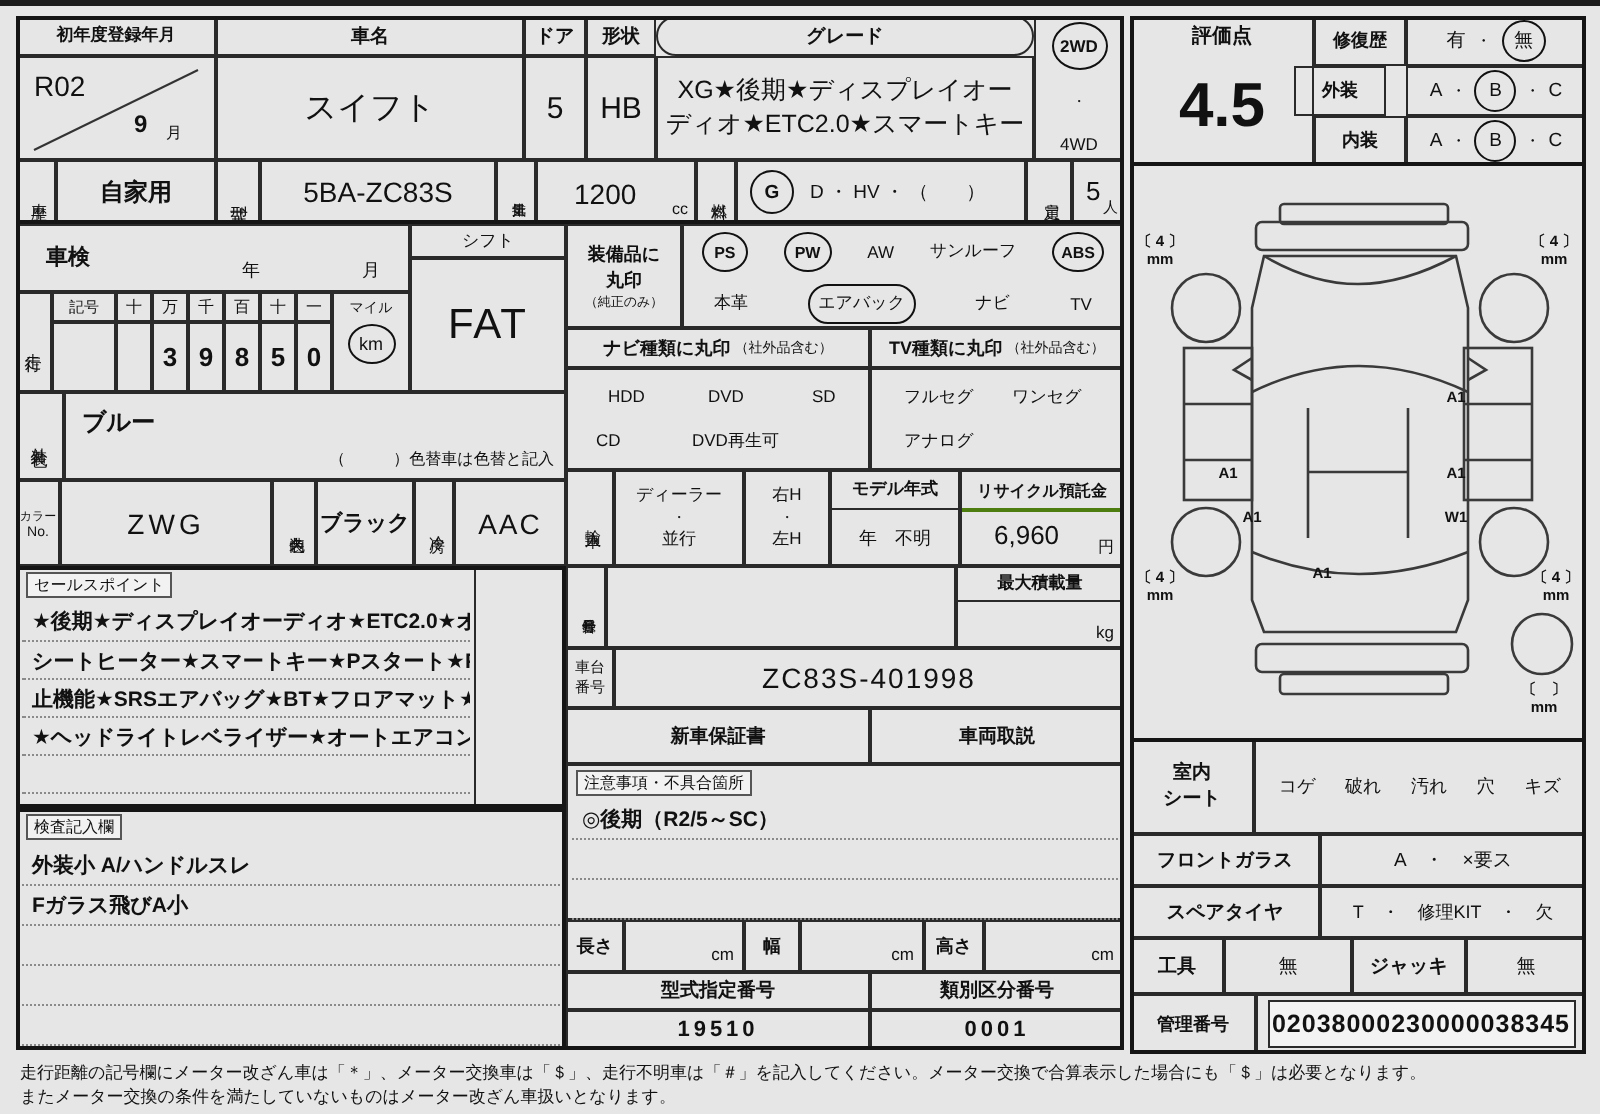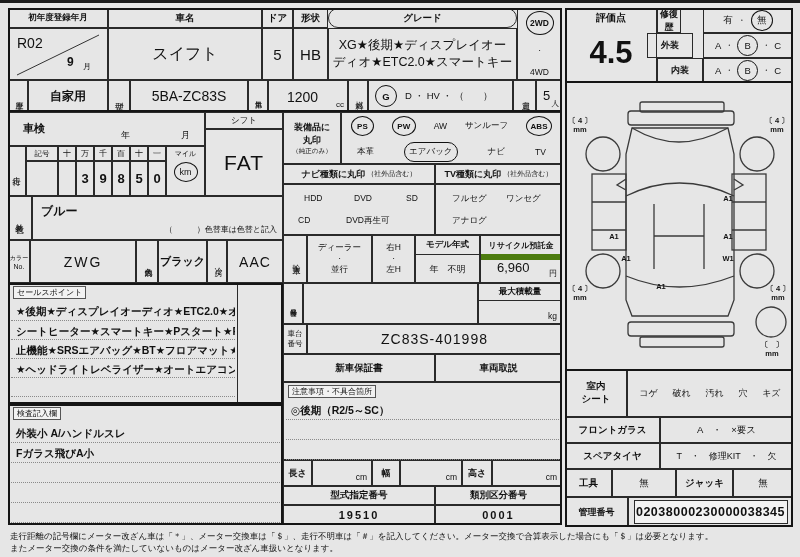--- a/index.html
+++ b/index.html
@@ -190,21 +190,21 @@
   <div class="c col" style="left:372px;top:235px;width:43px;height:48px;">
     <span style="font-size:8.5px;">右H</span>
     <span style="font-size:7px;">・</span>
     <span style="font-size:8.5px;">左H</span>
   </div>
   <div class="c" style="left:415px;top:235px;width:65px;height:48px;">
     <div class="ctr" style="height:18px;border-bottom:1px solid #2a2a2a;font-size:8.5px;font-weight:bold;">モデル年式</div>
     <div class="ctr" style="height:28px;font-size:9px;">年　不明</div>
   </div>
   <div class="c" style="left:480px;top:235px;width:82px;height:48px;">
-    <div class="ctr" style="height:18px;border-bottom:6px solid #4d7c0f;font-size:8px;font-weight:bold;">リサイクル預託金</div>
+    <div class="ctr" style="height:18px;border-bottom:2px solid #4d7c0f;font-size:8px;font-weight:bold;">リサイクル預託金</div>
     <span style="position:absolute;left:16px;top:24px;font-size:13px;">6,960</span>
     <span style="position:absolute;right:4px;bottom:3px;font-size:8px;">円</span>
   </div>
 
   <div class="c ctr vtx" style="left:283px;top:283px;width:20px;height:41px;font-size:7px;letter-spacing:0;">登録番号</div>
   <div class="c" style="left:303px;top:283px;width:175px;height:41px;"></div>
   <div class="c" style="left:478px;top:283px;width:84px;height:41px;">
     <div class="ctr" style="height:16px;border-bottom:1px solid #2a2a2a;font-size:8.5px;font-weight:bold;">最大積載量</div>
     <span style="position:absolute;right:4px;bottom:2px;font-size:8.5px;">kg</span>
   </div>
@@ -242,21 +242,21 @@
 
   <div class="c ctr hdr" style="left:283px;top:486px;width:152px;height:19px;">型式指定番号</div>
   <div class="c ctr hdr" style="left:435px;top:486px;width:127px;height:19px;">類別区分番号</div>
   <div class="c ctr" style="left:283px;top:505px;width:152px;height:20px;font-size:11px;font-weight:bold;letter-spacing:2px;">19510</div>
   <div class="c ctr" style="left:435px;top:505px;width:127px;height:20px;font-size:11px;font-weight:bold;letter-spacing:2px;">0001</div>
 
   <div class="c" style="left:565px;top:8px;width:92px;height:75px;">
     <div class="ctr" style="height:18px;font-size:10px;font-weight:bold;">評価点</div>
     <div class="ctr" style="height:52px;font-size:31px;font-weight:bold;">4.5</div>
   </div>
-  <div class="c ctr hdr" style="left:657px;top:8px;width:24px;height:25px;font-size:9px;">修復歴</div>
+  <div class="c ctr hdr" style="left:657px;top:8px;width:46px;height:25px;font-size:9px;">修復歴</div>
   <div class="c ctr" style="left:703px;top:8px;width:90px;height:25px;gap:5px;">
     <span style="font-size:9.5px;">有</span>
     <span style="font-size:8px;">・</span>
     <span class="circ" style="width:20px;height:19px;font-size:9.5px;">無</span>
   </div>
   <div class="c ctr hdr" style="left:647px;top:33px;width:46px;height:25px;font-size:9px;font-family:Liberation Serif, serif;">外装</div>
   <div class="c ctr" style="left:703px;top:33px;width:90px;height:25px;gap:4px;">
     <span style="font-size:9.5px;">A</span>
     <span style="font-size:8px;">・</span>
     <span class="circ" style="width:19px;height:19px;font-size:9.5px;">B</span>

